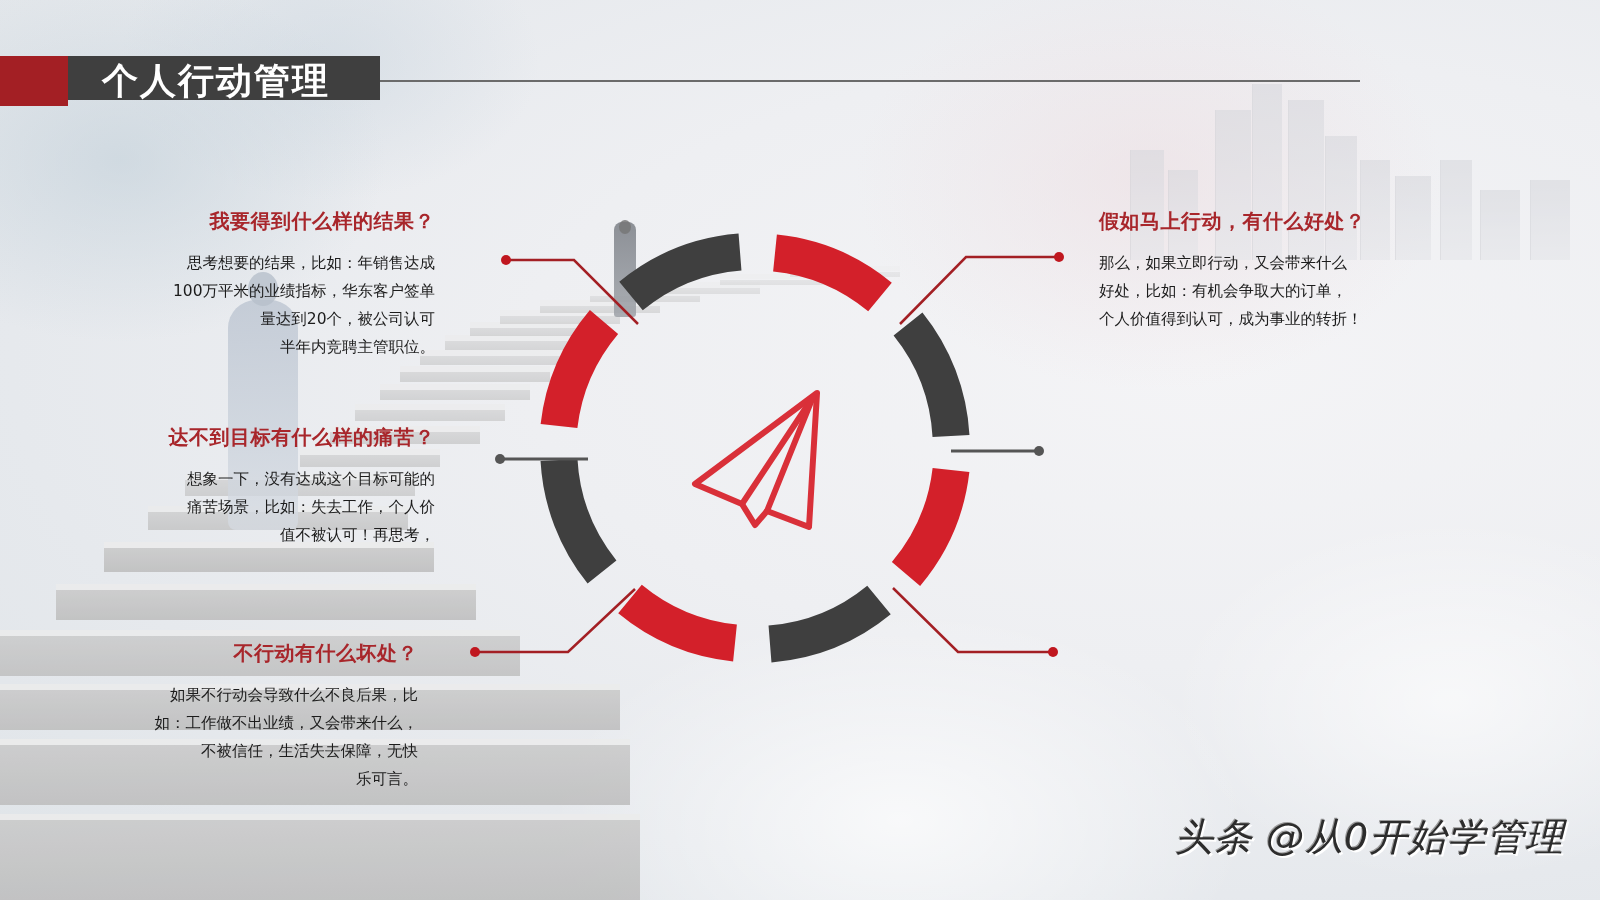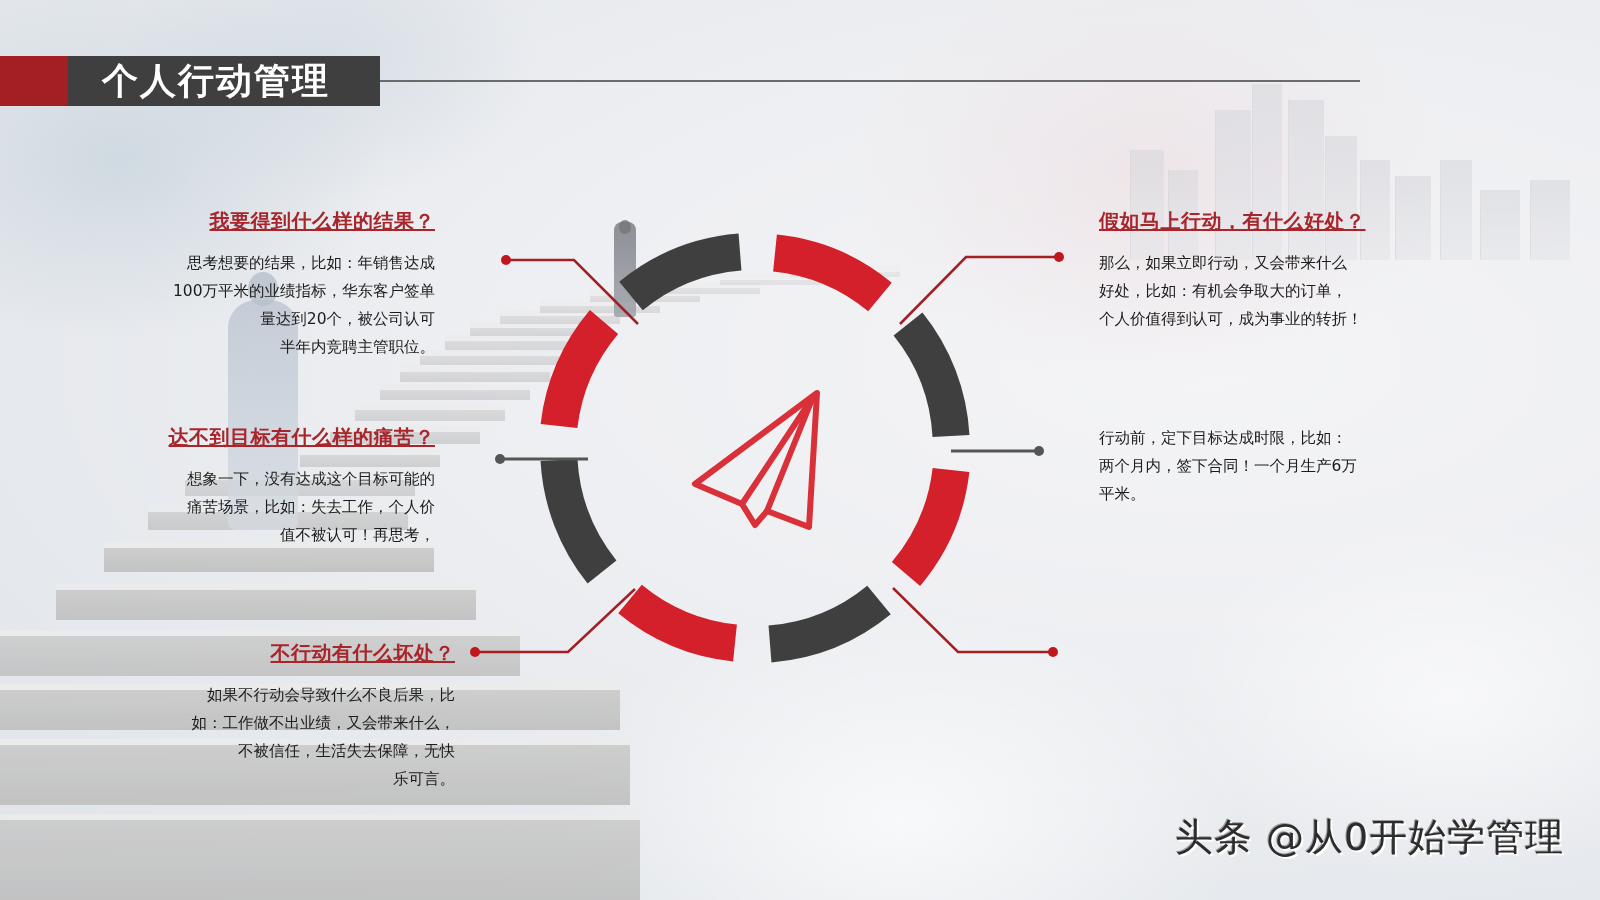--- a/index.html
+++ b/index.html
@@ -51,46 +51,46 @@
       position: absolute; left: 619px; top: 220px; width: 12px; height: 14px;
       border-radius: 50%; background: #777; opacity: 0.85;
     }
 
     
     .title-bar {
       position: absolute; left: 0; top: 56px; height: 50px; display: flex;
     }
     .title-accent { width: 68px; height: 50px; background: #a31f24; }
     .title-box {
-      width: 312px; height: 50px; background: #3f3f3f; color: #fff;
+      width: 312px; height: 44px; background: #3f3f3f; color: #fff;
       font-size: 36px; font-weight: bold; line-height: 50px; padding-left: 34px;
       letter-spacing: 2px;
     }
     .title-rule {
       position: absolute; left: 380px; top: 80px; width: 980px; height: 2px; background: #6b6b6b;
     }
 
     
     .block { position: absolute; }
     .block h3 {
       font-size: 20px; font-weight: bold; color: #a8262b; white-space: nowrap;
-      margin-bottom: 14px; letter-spacing: 0.5px; text-decoration: underline;
+      margin-bottom: 14px; letter-spacing: 0.5px;
     }
     .block p {
       font-size: 15.5px; color: #1c1c1c; line-height: 28px; white-space: pre-line;
     }
     .right-align { text-align: right; }
 
     
     .diagram { position: absolute; left: 0; top: 0; width: 1600px; height: 900px; pointer-events: none; }
     .diagram * { pointer-events: auto; }
 
     .watermark {
       position: absolute; left: 1175px; top: 812px; font-size: 38px; color: #2c2c2c;
-      text-shadow: 2px 2px 0 #fff, -1px -1px 0 #9a9a9a; letter-spacing: 1px; white-space: nowrap;
+      text-shadow: 2px 2px 0 #fff, -1px -1px 0 #9a9a9a; letter-spacing: 1px; white-space: nowrap; font-style: italic;
     }
   </style>
 </head>
 <body>
 
 <div class="bg-sky"></div>
 
 <div class="city">
   <div style="left:10px;width:34px;height:110px;"></div>
   <div style="left:48px;width:30px;height:90px;"></div>
@@ -195,37 +195,34 @@
 半年内竞聘主管职位。</p>
 </div>
 
 <div class="block right-align" style="right:1165px;top:424px;">
   <h3>达不到目标有什么样的痛苦？</h3>
   <p>想象一下，没有达成这个目标可能的
 痛苦场景，比如：失去工作，个人价
 值不被认可！再思考，</p>
 </div>
 
-<div class="block right-align" style="right:1145px;top:640px;">
+<div class="block right-align" style="right:1182px;top:640px;">
   <h3>不行动有什么坏处？</h3>
   <p>如果不行动会导致什么不良后果，比
 如：工作做不出业绩，又会带来什么，
 不被信任，生活失去保障，无快
 乐可言。</p>
 </div>
 
 <div class="block" style="left:1099px;top:208px;">
   <h3>假如马上行动，有什么好处？</h3>
   <p>那么，如果立即行动，又会带来什么
 好处，比如：有机会争取大的订单，
 个人价值得到认可，成为事业的转折！</p>
 </div>
 
 <div class="block" style="left:1099px;top:424px;">
-  <p>行动前，定下目标达成时限，比如：
-两个月内，签下合同！一个月生产6万
-平米。</p>
 </div>
 
 <div class="block" style="left:1082px;top:640px;">
 </div>
 
 <div class="watermark">头条 @从0开始学管理</div>
 
 </body></html>

